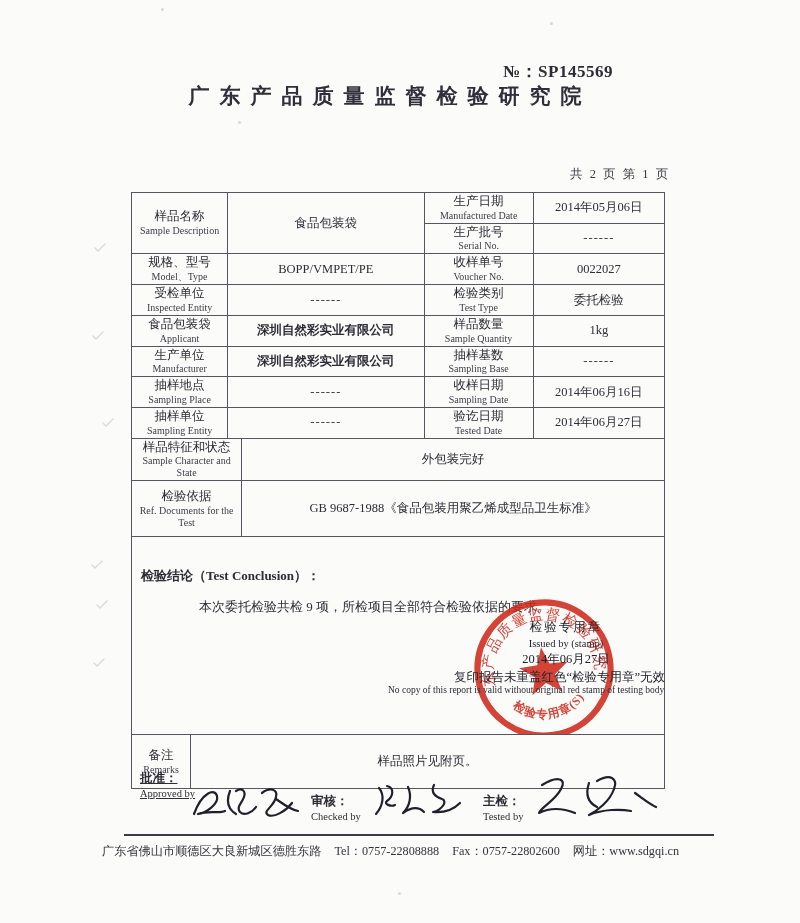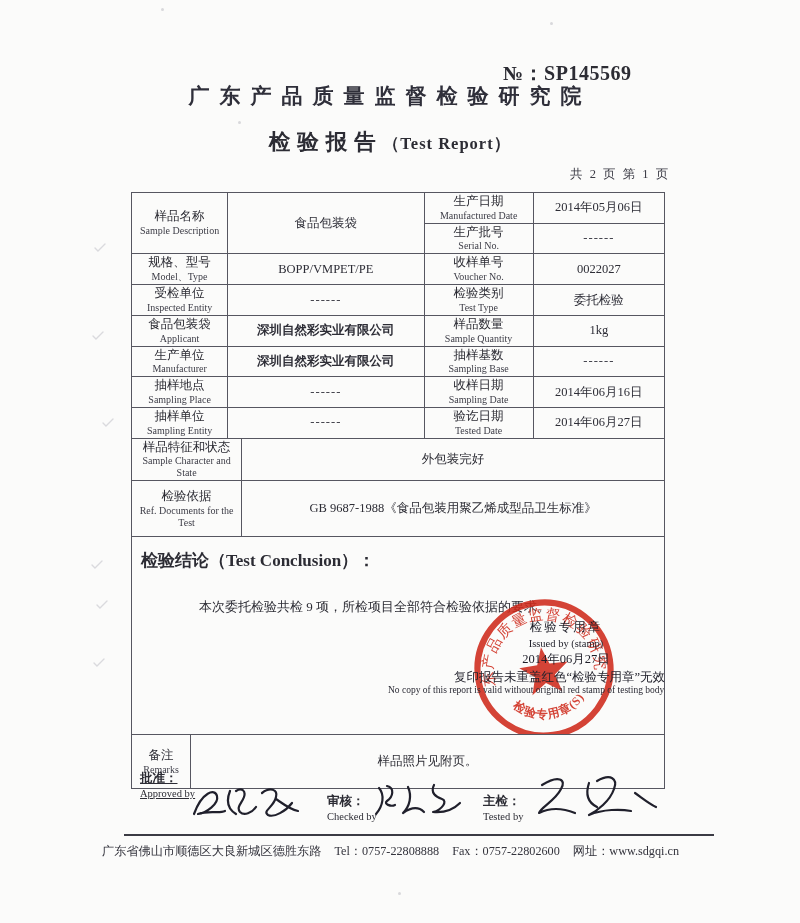--- a/index.html
+++ b/index.html
@@ -1,41 +1,41 @@
 <!DOCTYPE html>
 <html><head>
 <meta charset="utf-8">
 <style>
   * { margin:0; padding:0; box-sizing:border-box; }
   body { font-family:"Liberation Serif","DejaVu Serif",serif; background:#e8e8e8; }
   .page { position:relative; width:800px; height:923px; margin:0 auto; background:#fbfbfa; overflow:hidden; color:#2c2c34; }
 
   
-  .report-no { position:absolute; left:503px; top:60px; font-size:20px; font-weight:bold; letter-spacing:.5px; }
+  .report-no { position:absolute; left:503px; top:60px; font-size:17px; font-weight:bold; letter-spacing:.5px; }
   .institute-cn { position:absolute; left:0; top:82px; width:780px; text-align:center;
                   font-size:21px; font-weight:600; letter-spacing:10px; color:#2f2f3a; }
   .institute-en { position:absolute; left:0; top:107px; width:780px; text-align:center;
                   font-size:13.5px; font-weight:bold; }
   .report-title { position:absolute; left:0; top:127px; width:780px; text-align:center; font-weight:bold; }
   .report-title .cn { font-size:21.5px; letter-spacing:7px; }
   .report-title .en { font-size:16.5px; letter-spacing:1px; }
   .pagination { position:absolute; left:570px; top:166px; font-size:12.5px; letter-spacing:2px; color:#3a3a44; }
 
   
   table.report { position:absolute; left:131px; top:192px; width:534px; border-collapse:collapse; table-layout:fixed; }
   table.report td { border:1px solid #565660; vertical-align:middle; text-align:center; padding:1px 2px; overflow:hidden; }
   .lc { font-size:12.5px; line-height:1.25; color:#2b2b33; }
   .le { font-size:10px; line-height:1.2; color:#3c3c46; }
   td.val { font-size:12.5px; color:#2d2d36; }
   td.val.dash { letter-spacing:1px; color:#3a3a44; }
   td.left-val { text-align:left; padding-left:12px; font-size:12.5px; }
 
   
   td.conclusion-cell { position:relative; vertical-align:top; text-align:left; }
-  .concl-heading { position:absolute; left:9px; top:12px; font-size:17px; font-weight:bold; }
+  .concl-heading { position:absolute; left:9px; top:30px; font-size:13px; font-weight:bold; }
   .concl-body { position:absolute; left:23px; top:61px; font-size:13px;margin-left:44px; }
   .stamp-wrap { position:absolute; left:336px; top:56px; width:152px; height:152px; transform:rotate(-8deg); opacity:.88; }
   .issued-block { position:absolute; left:328px; top:82px; width:212px; text-align:center; color:#1e1e28; }
   .issued-cn { font-size:12.5px; letter-spacing:2px;text-align:center; }
   .issued-en { font-size:10.5px; margin-top:2px; }
   .issued-date { font-size:12.5px; margin-top:2px; }
   .notice-cn { position:absolute; left:322px; top:132px; font-size:12.5px; white-space:nowrap; color:#23232d; }
   .notice-en { position:absolute; left:256px; top:148px; font-size:9.5px; white-space:nowrap; color:#2a2a34; }
 
   
@@ -55,23 +55,20 @@
   .tick path { fill:none; stroke:#a9a9b4; stroke-width:1.4; stroke-linecap:round; }
   .speck { position:absolute; width:3px; height:3px; border-radius:50%; background:#c9c9cf; opacity:.7; }
 </style>
 </head>
 <body>
 
 <div class="page">
 
   <div class="report-no"><span>№：</span><span>SP145569</span></div>
   <div class="institute-cn">广东产品质量监督检验研究院</div>
-  <div class="report-title">
-    <span class="cn">检验报告</span><span class="en">（Test Report）</span>
-  </div>
   <div class="pagination">共 2 页 第 1 页</div>
 
   <table class="report">
     <colgroup>
       <col style="width:59px">
         <col style="width:37px">
         <col style="width:14px">
       <col style="width:182px">
         <col style="width:109px">
         <col style="width:131px">
@@ -228,21 +225,21 @@
   <div class="sig-label" style="left:140px; top:770px;text-decoration:underline;">
     <div class="cn">批准：</div>
     <div class="en">Approved by</div>
   </div>
   <svg class="sig-svg" style="left:188px; top:782px;" width="115" height="46" viewBox="0 0 115 46">
     <path d="M6 32 C14 10 27 6 29 14 C31 22 18 31 10 32 C22 28 31 32 37 29"></path>
     <path d="M42 9 C38 19 40 27 48 32 M48 9 C54 5 58 9 56 15 C54 21 48 25 52 30 C56 34 64 31 68 25"></path>
     <path d="M74 11 C82 5 90 7 88 15 C86 25 74 29 80 33 C86 36 98 29 104 21 M88 17 C94 21 101 27 110 29"></path>
   </svg>
 
-  <div class="sig-label" style="left:327px; top:793px;">
+  <div class="sig-label" style="left:311px; top:793px;">
     <div class="cn">审核：</div>
     <div class="en">Checked by</div>
   </div>
   <svg class="sig-svg" style="left:370px; top:780px;" width="100" height="46" viewBox="0 0 100 46">
     <path d="M9 8 C15 15 13 26 6 34 M17 6 C25 8 23 17 17 21 C13 24 21 27 25 25"></path>
     <path d="M38 7 C42 16 40 26 33 33 C43 26 50 28 54 32"></path>
     <path d="M64 5 C60 13 66 17 72 19 C78 21 72 30 63 32 C74 33 83 30 90 23"></path>
   </svg>
 
   <div class="sig-label" style="left:483px; top:793px;">

